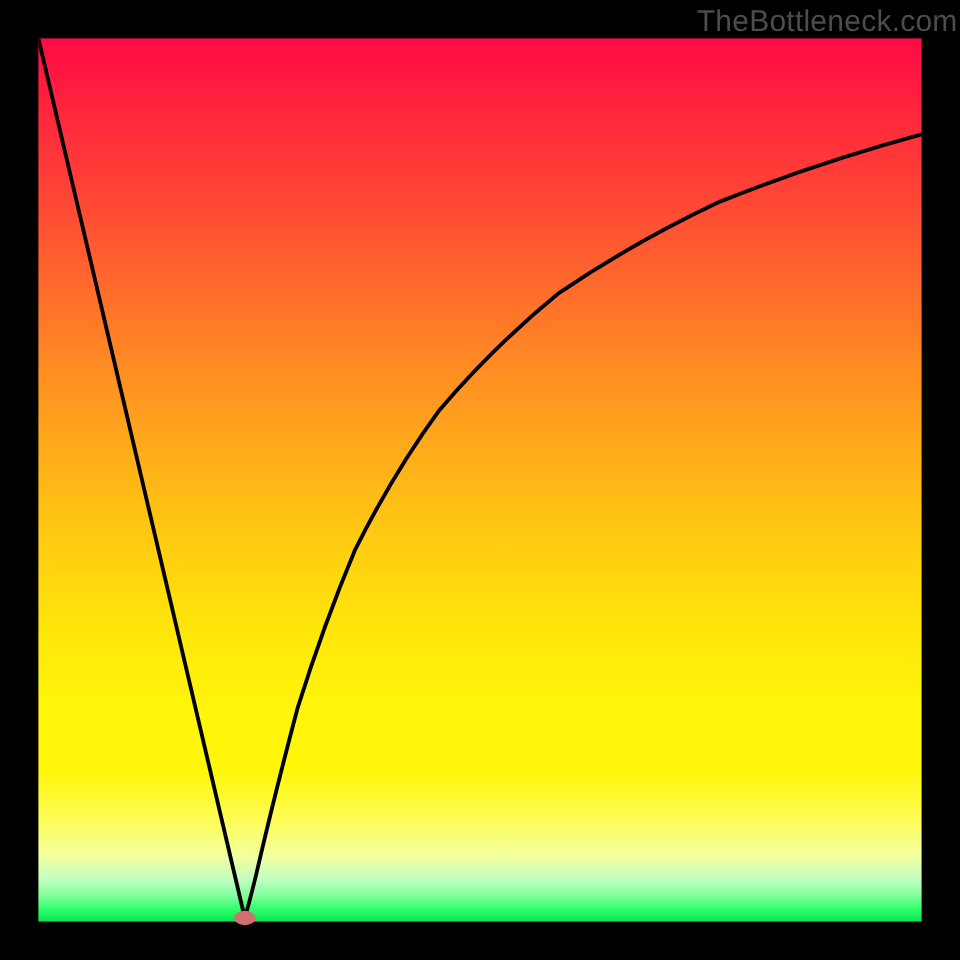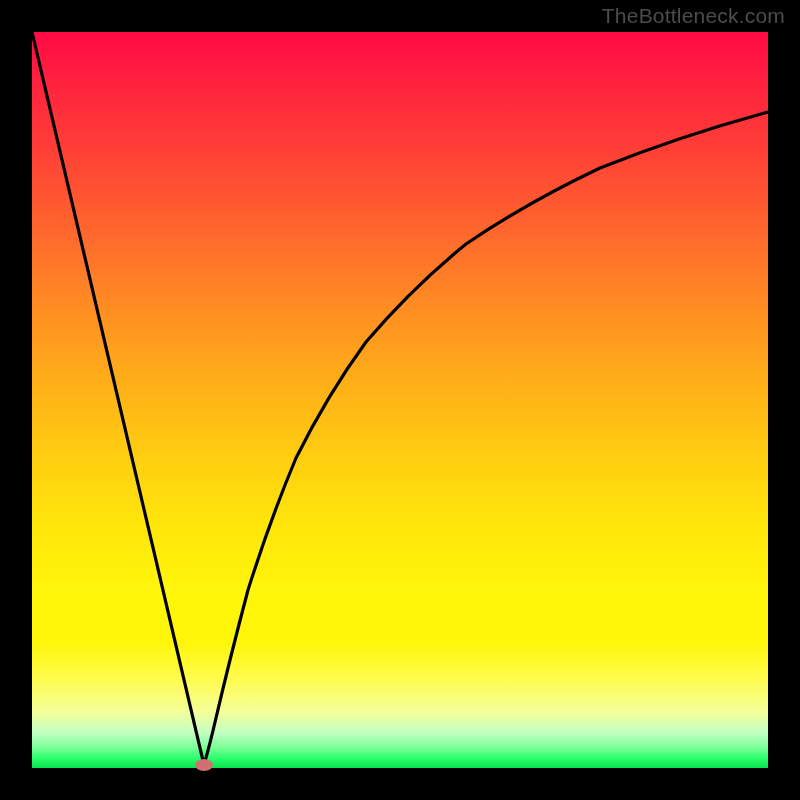--- a/index.html
+++ b/index.html
@@ -7,23 +7,23 @@
     width: 800px;
     height: 800px;
     background: #000;
     position: relative;
     font-family: Arial, Helvetica, sans-serif;
     overflow: hidden;
   }
   .watermark {
     position: absolute;
     top: 4px;
-    right: 15px;
+    right: 2px;
     color: #4c4c4c;
-    font-size: 21px;
+    font-size: 25px;
     font-weight: 400;
     letter-spacing: 0.2px;
     z-index: 10;
   }
   .plot-frame {
     position: absolute;
     left: 32px;
     top: 32px;
     width: 736px;
     height: 736px;

